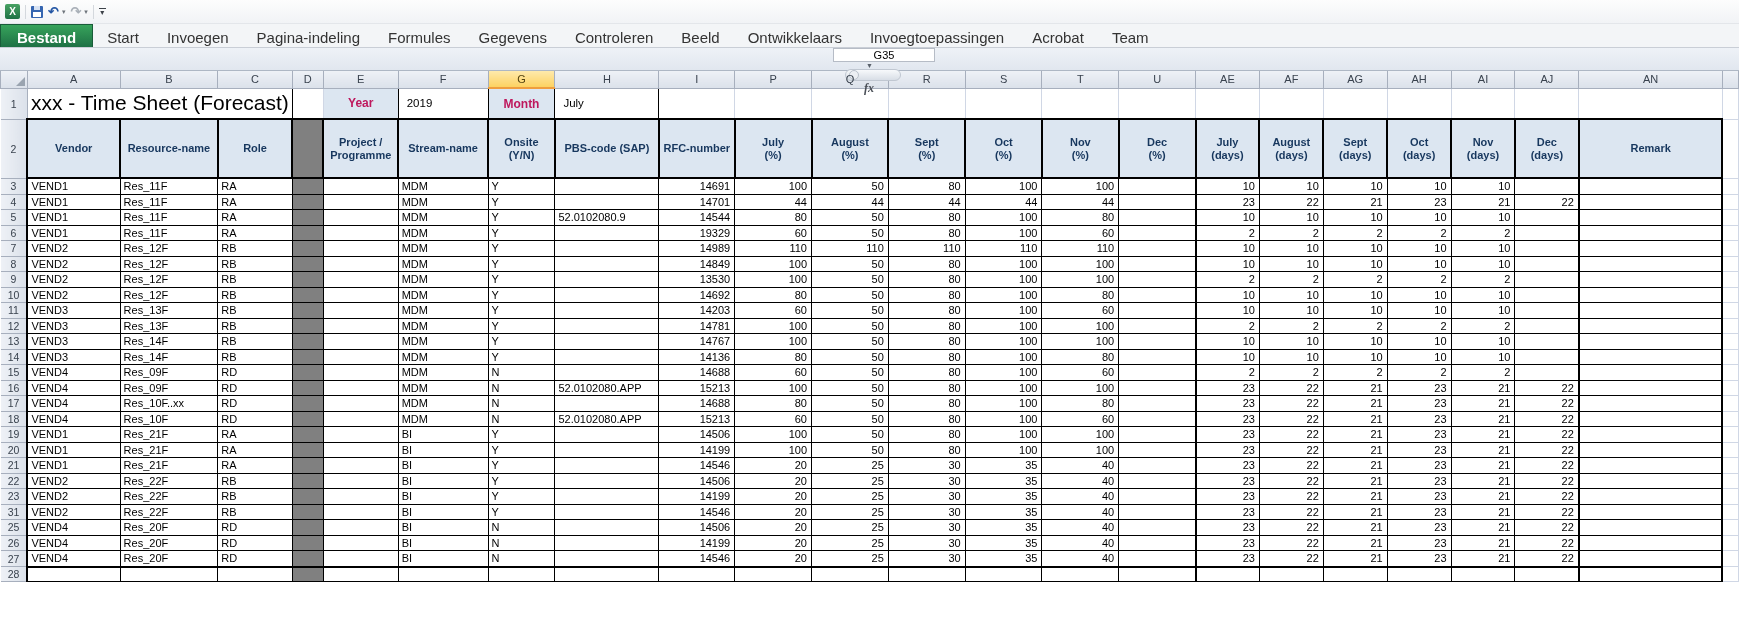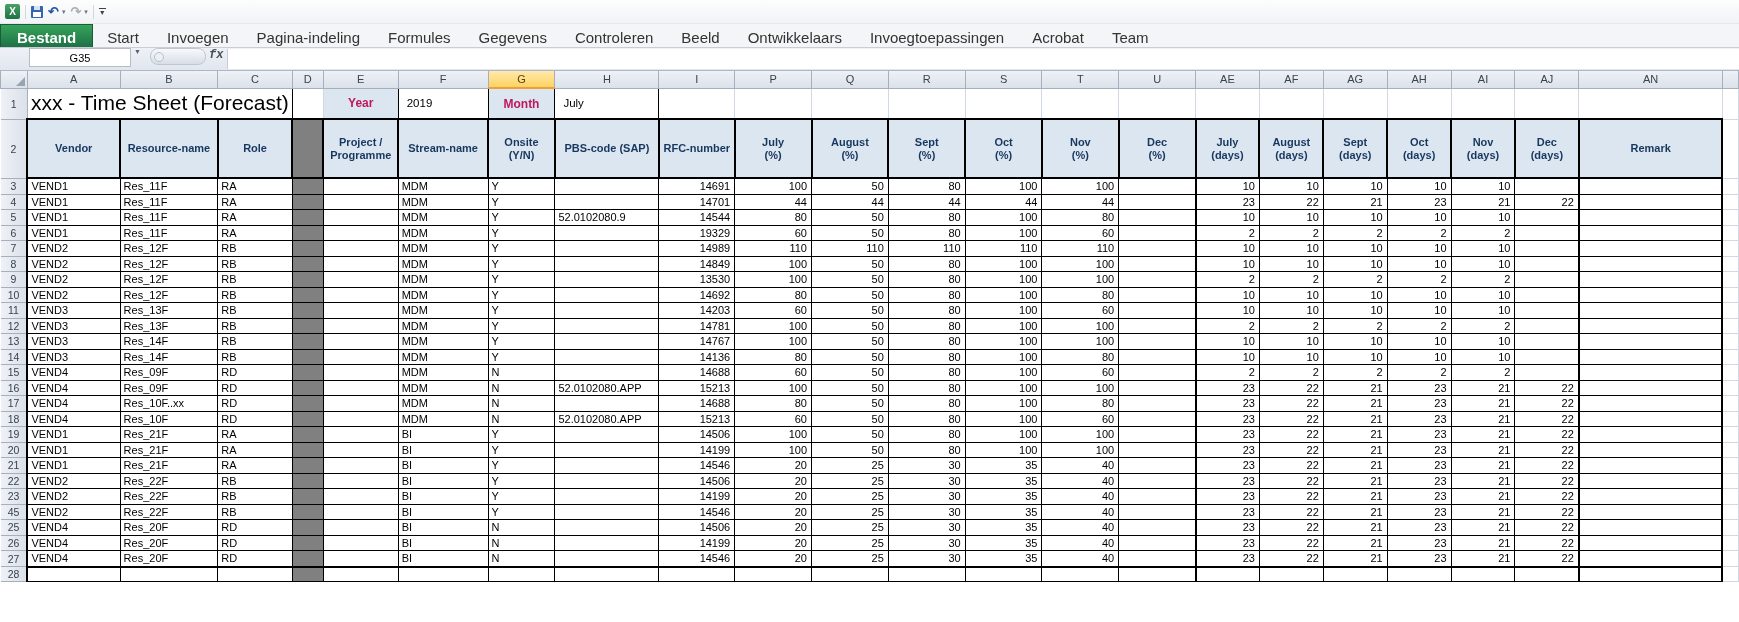--- a/index.html
+++ b/index.html
@@ -20,28 +20,28 @@
   .mini-arrow{font-size:7px;color:#6d737b;margin-left:-2px;}
   .qat-custom{display:flex;flex-direction:column;align-items:center;font-size:8px;color:#3c4148;line-height:4px;}
   .qat-custom .bar{width:7px;border-top:1px solid #3c4148;margin-bottom:2px;}
   .win-title{position:absolute;left:0;right:0;text-align:center;font-size:12px;color:#1d1d1d;}
 
   .tabrow{height:23px;background:#f3f5f7;display:flex;align-items:stretch;border-bottom:1px solid #c9ced6;}
   .tab{font-size:15px;color:#333;padding:5px 14px 0 14px;}
   .tab-active{background:linear-gradient(#37a35b,#1e7145);color:#fff;font-weight:bold;
               border:1px solid #195c39;border-bottom:none;padding:4px 16px 0 16px;}
 
-  .fbar{height:22px;background:linear-gradient(#eef2f7,#e1e7ef);display:flex;align-items:flex-start;border-bottom:1px solid #aeb7c4;}
+  .fbar{height:22px;background:linear-gradient(#eef2f7,#e1e7ef);display:flex;align-items:center;border-bottom:1px solid #aeb7c4;flex-direction:column;}
   .namebox{width:100px;height:17px;background:#fff;border:1px solid #b6bcc6;margin-left:29px;
            display:flex;align-items:center;justify-content:center;font-size:11px;color:#000;}
   .nb-arrow{width:13px;text-align:center;font-size:7px;color:#5a616b;}
   .fx-pill{width:54px;height:15px;border-radius:8px;background:linear-gradient(#f7f9fb,#d8dee6);
            border:1px solid #c0c7d1;margin-left:6px;display:flex;align-items:center;}
   .fx-circle{width:8px;height:8px;border-radius:50%;background:#eceff3;border:1px solid #b9c0ca;margin-left:3px;}
-  .fx-label{font-family:Liberation Mono, monospace;font-style:italic;font-weight:bold;font-size:12px;color:#4a4f57;margin:0 4px 0 3px;}
+  .fx-label{font-family:Liberation Serif, serif;font-style:italic;font-weight:bold;font-size:12px;color:#4a4f57;margin:0 4px 0 3px;}
   .formula-field{flex:1;height:20px;background:#fff;border-left:1px solid #c6ccd5;margin-top:1px;}
 
   
   .sheet{background:#fff;}
   table{border-collapse:collapse;table-layout:fixed;}
   td{padding:0 3px;font-size:11px;white-space:nowrap;overflow:hidden;color:#000;font-family:"Liberation Sans",sans-serif;}
 
   tr.colh td{height:16px;padding:0;text-align:center;font-size:11px;color:#39424e;
              background:linear-gradient(#eef1f6,#dbe1ea);border:1px solid #a7afbd;border-top:none;}
   td.corner{position:relative;}
@@ -774,21 +774,21 @@
             <td class="c num bL2">23</td>
             <td class="c num">22</td>
             <td class="c num">21</td>
             <td class="c num">23</td>
             <td class="c num">21</td>
             <td class="c num">22</td>
             <td class="c bL2 bR2"></td>
             <td class="g"></td>
           </tr>
           <tr class="r">
-            <td class="rh">45</td>
+            <td class="rh">31</td>
             <td class="c bL2">VEND2</td>
             <td class="c">Res_22F</td>
             <td class="c">RB</td>
             <td class="dark"></td>
             <td class="c"></td>
             <td class="c">BI</td>
             <td class="c">Y</td>
             <td class="c"></td>
             <td class="c num">14546</td>
             <td class="c num">20</td>

